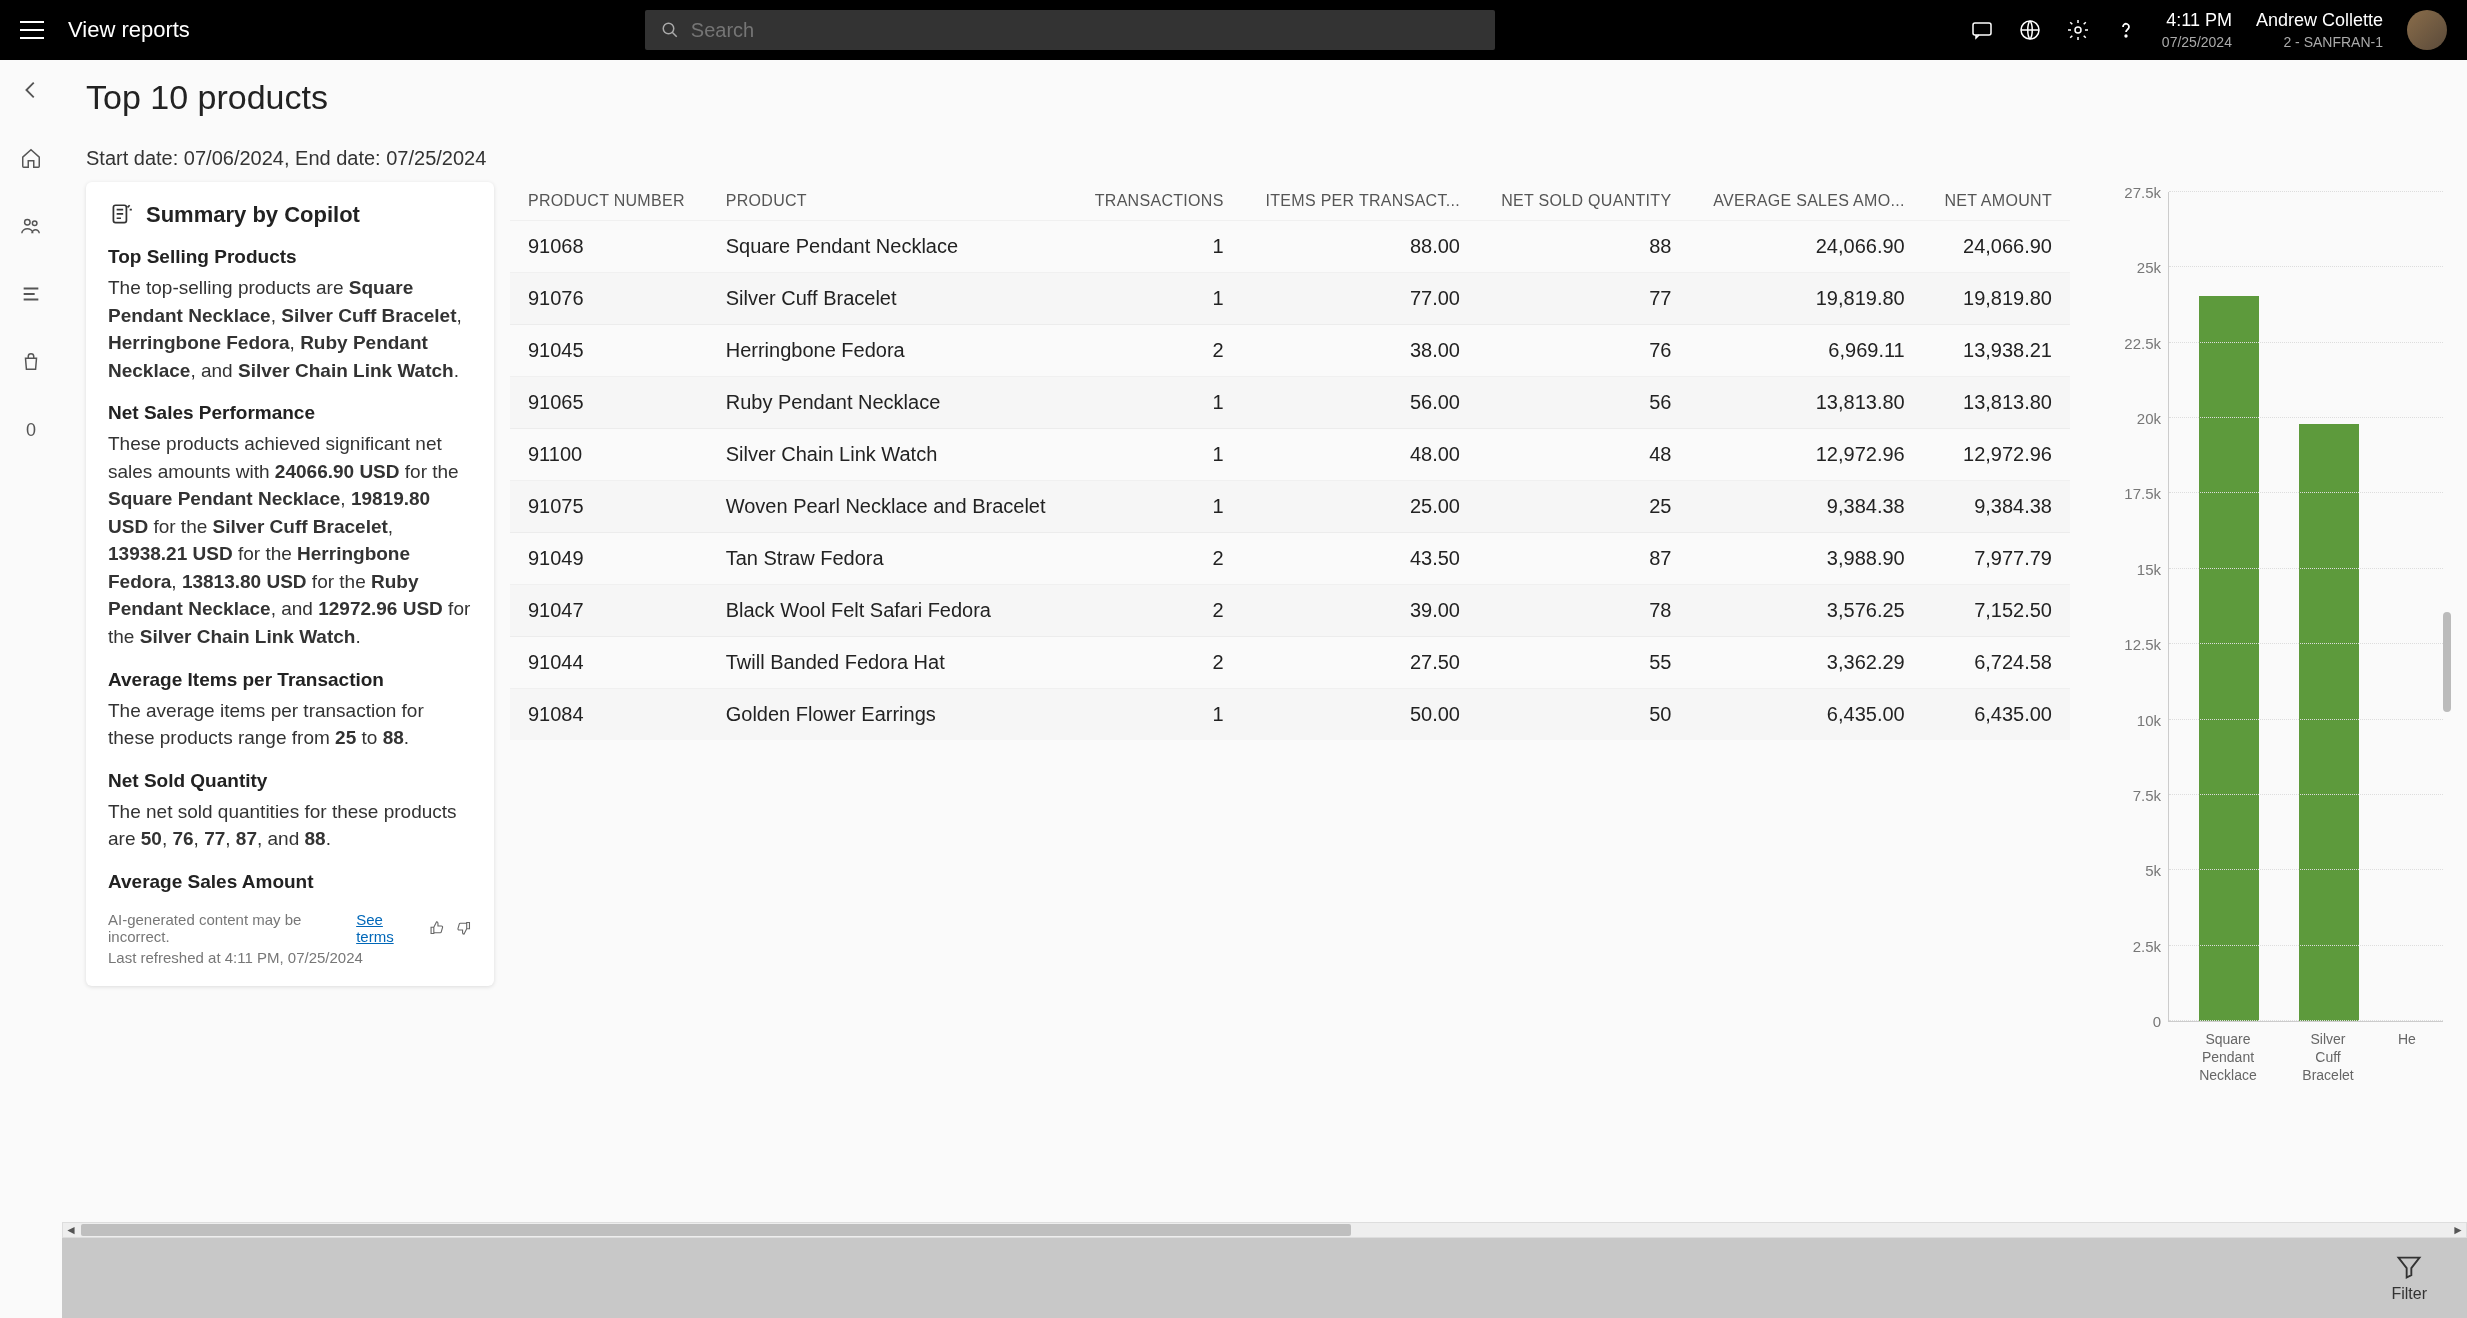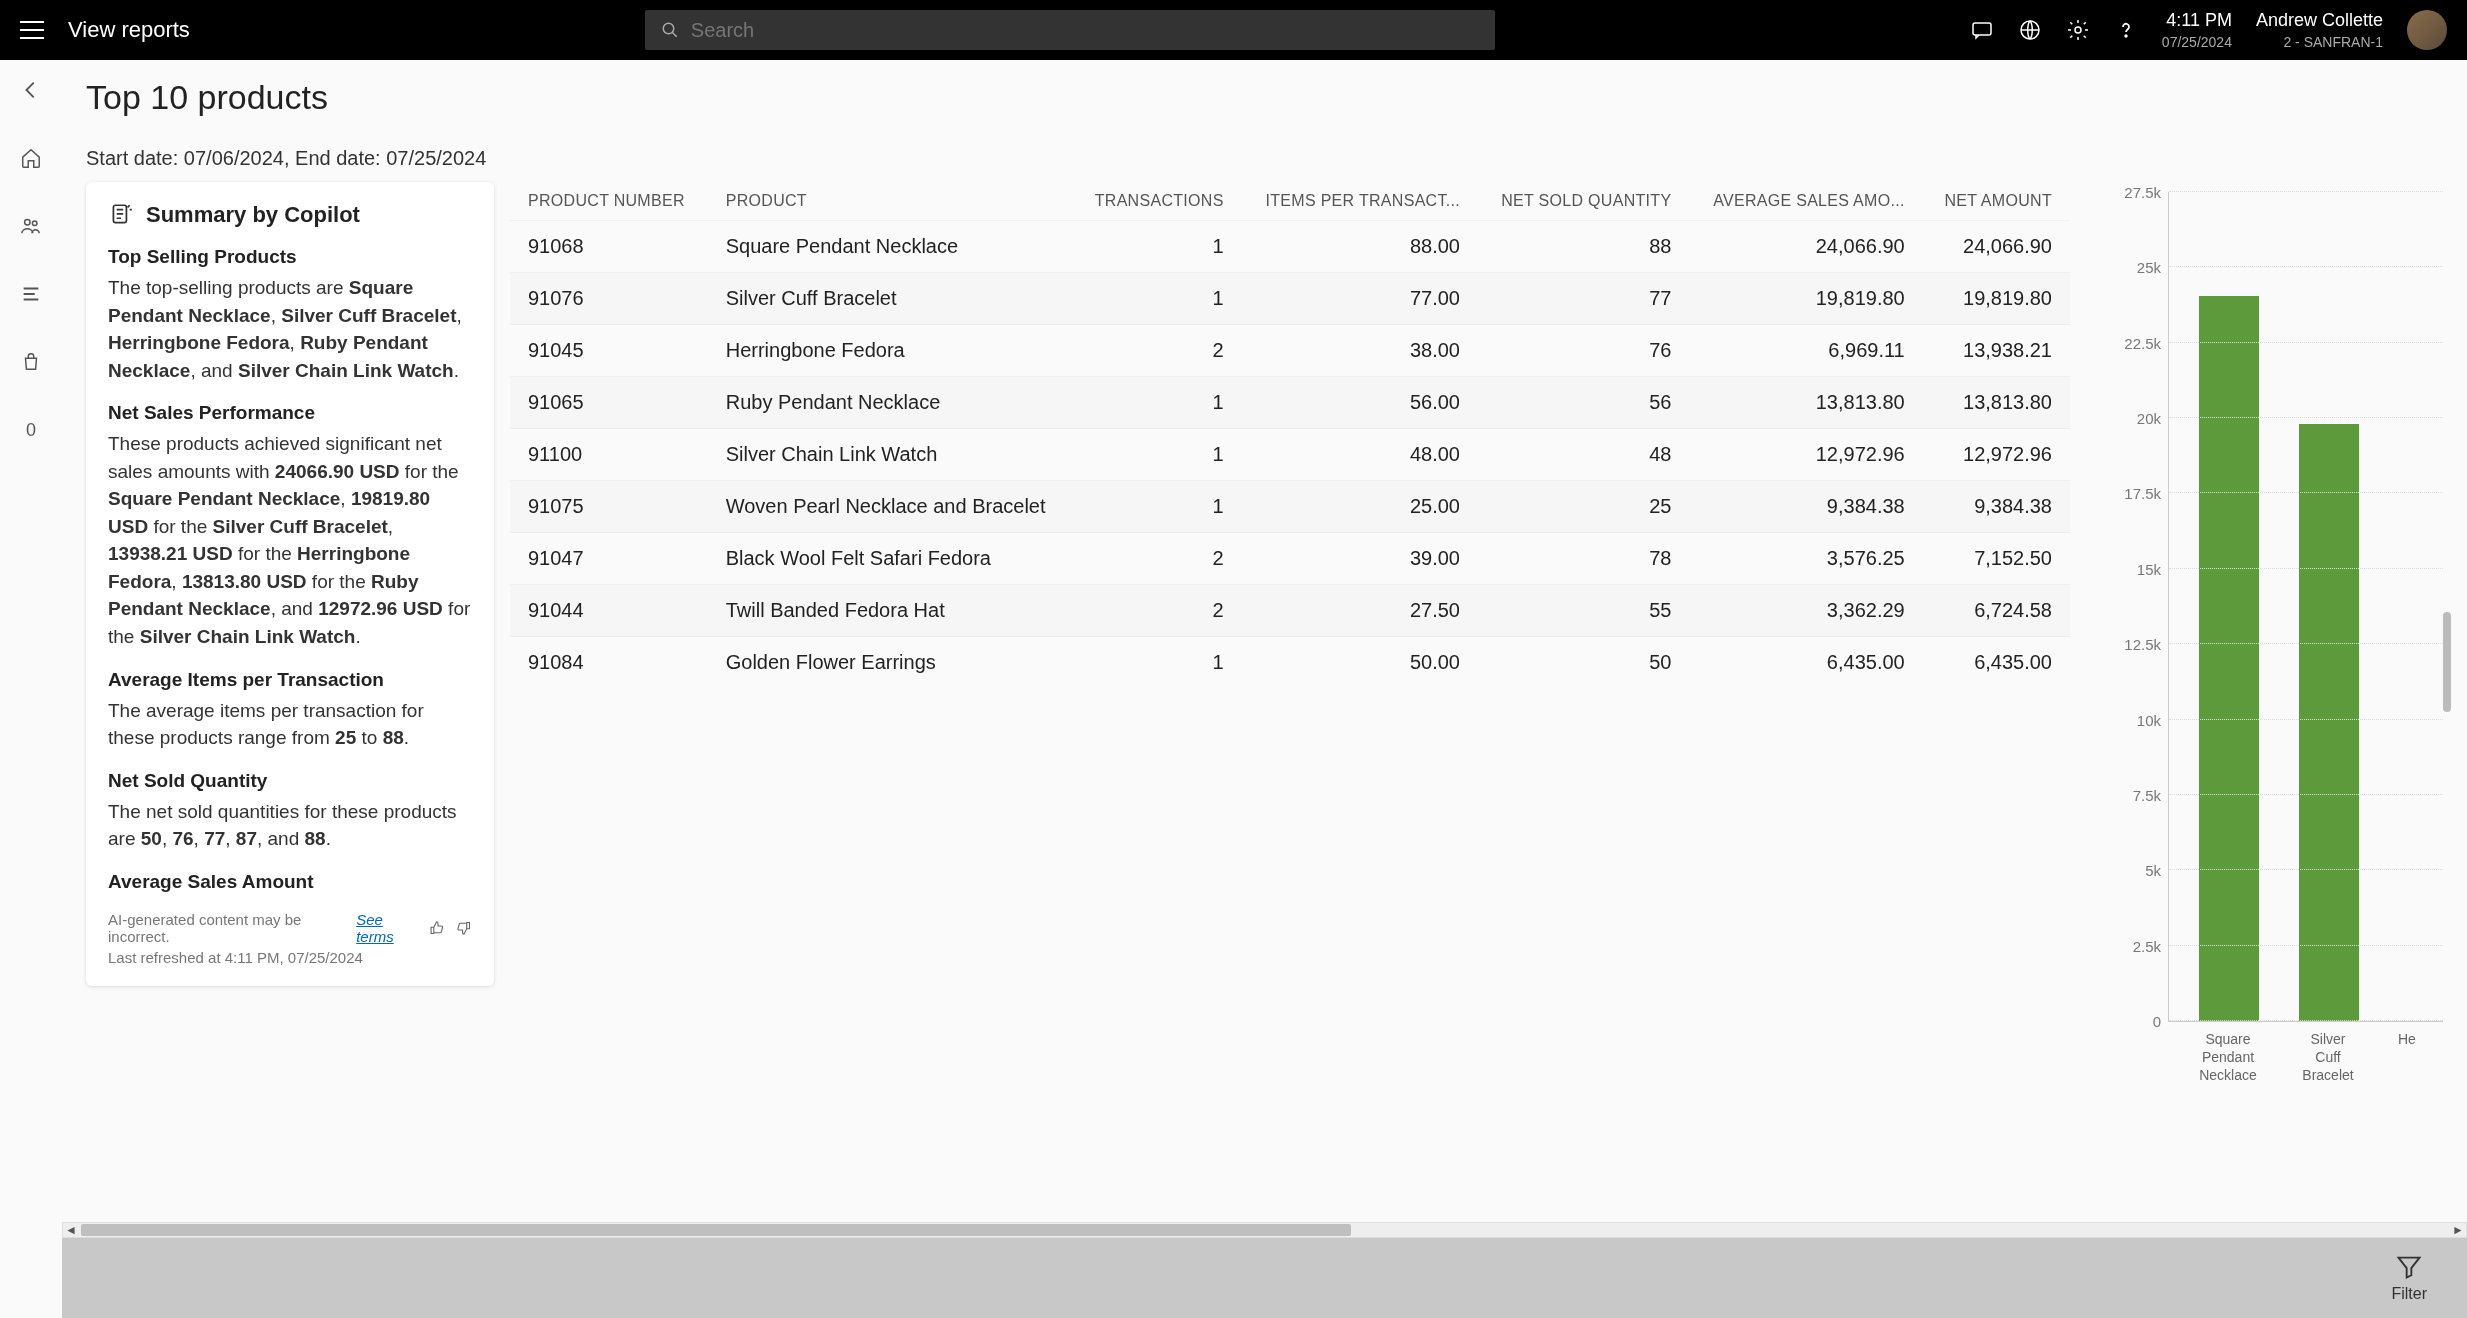--- a/index.html
+++ b/index.html
@@ -36,21 +36,21 @@
     
     
     .copilot-card { width: 408px; background: #fff; border-radius: 6px; box-shadow: 0 1px 4px rgba(0,0,0,0.12); padding: 20px 22px; flex-shrink: 0; align-self: flex-start; }
     .copilot-header { display: flex; gap: 12px; margin-bottom: 18px; }
     .copilot-title { font-size: 22px; font-weight: 600; color: #222; }
     .copilot-section-title { font-size: 19px; font-weight: 600; color: #222; margin-bottom: 6px; margin-top: 18px; }
     .copilot-section-title:first-of-type { margin-top: 0; }
     .copilot-text { font-size: 19px; line-height: 1.45; color: #333; }
     .copilot-text b, .copilot-text strong { font-weight: 600; }
     .copilot-footer { margin-top: 18px; font-size: 15px; color: #777; display: flex; align-items: center; gap: 10px; }
-    .copilot-footer a { color: #0067b8; text-decoration: underline; font-style: italic; }
+    .copilot-footer a { color: #0067b8; text-decoration: underline; }
     .copilot-refreshed { font-size: 15px; color: #777; margin-top: 4px; }
     .thumb { width: 18px; height: 18px; color: #666; cursor: pointer; }
     
     
     .table-container { flex: 1; min-width: 0; margin-right: 12px; }
     table { width: 100%; border-collapse: collapse; font-size: 20px; }
     thead th { text-align: left; padding: 10px 18px; font-size: 16px; font-weight: 400; color: #555; text-transform: uppercase; letter-spacing: 0.3px; white-space: nowrap; }
     thead th.num { text-align: right; }
     tbody td { padding: 14px 18px; color: #222; border-top: 1px solid rgba(0,0,0,0.04); }
     tbody td.num { text-align: right; }
@@ -257,20 +257,29 @@
               <td class="num">12,972.96</td>
             </tr>
             <tr>
               <td>91075</td>
               <td>Woven Pearl Necklace and Bracelet</td>
               <td class="num">1</td>
               <td class="num">25.00</td>
               <td class="num">25</td>
               <td class="num">9,384.38</td>
               <td class="num">9,384.38</td>
+            </tr>
+            <tr>
+              <td>91049</td>
+              <td>Tan Straw Fedora</td>
+              <td class="num">2</td>
+              <td class="num">43.50</td>
+              <td class="num">87</td>
+              <td class="num">3,988.90</td>
+              <td class="num">7,977.79</td>
             </tr>
             <tr>
               <td>91047</td>
               <td>Black Wool Felt Safari Fedora</td>
               <td class="num">2</td>
               <td class="num">39.00</td>
               <td class="num">78</td>
               <td class="num">3,576.25</td>
               <td class="num">7,152.50</td>
             </tr>

